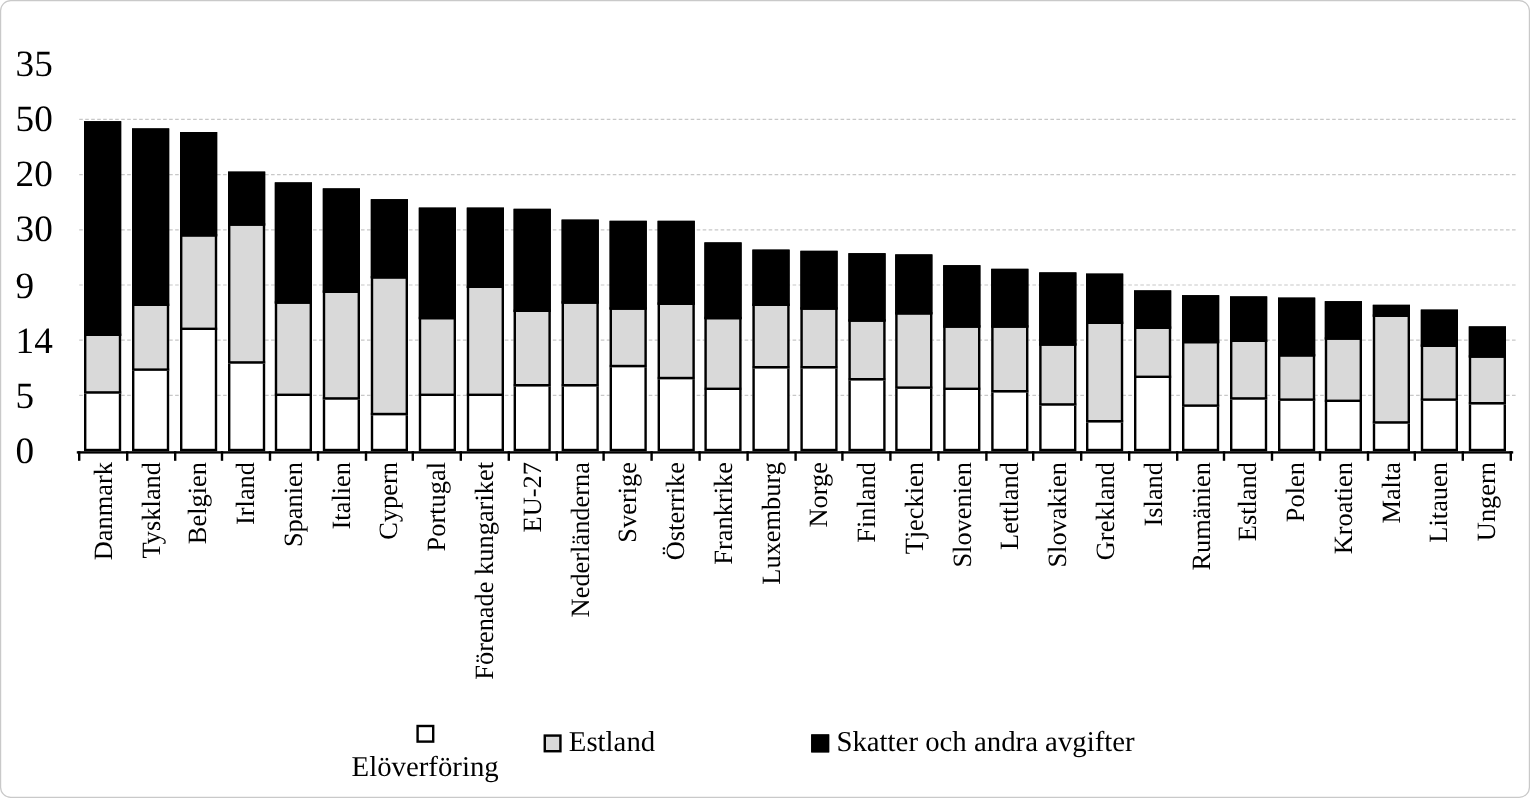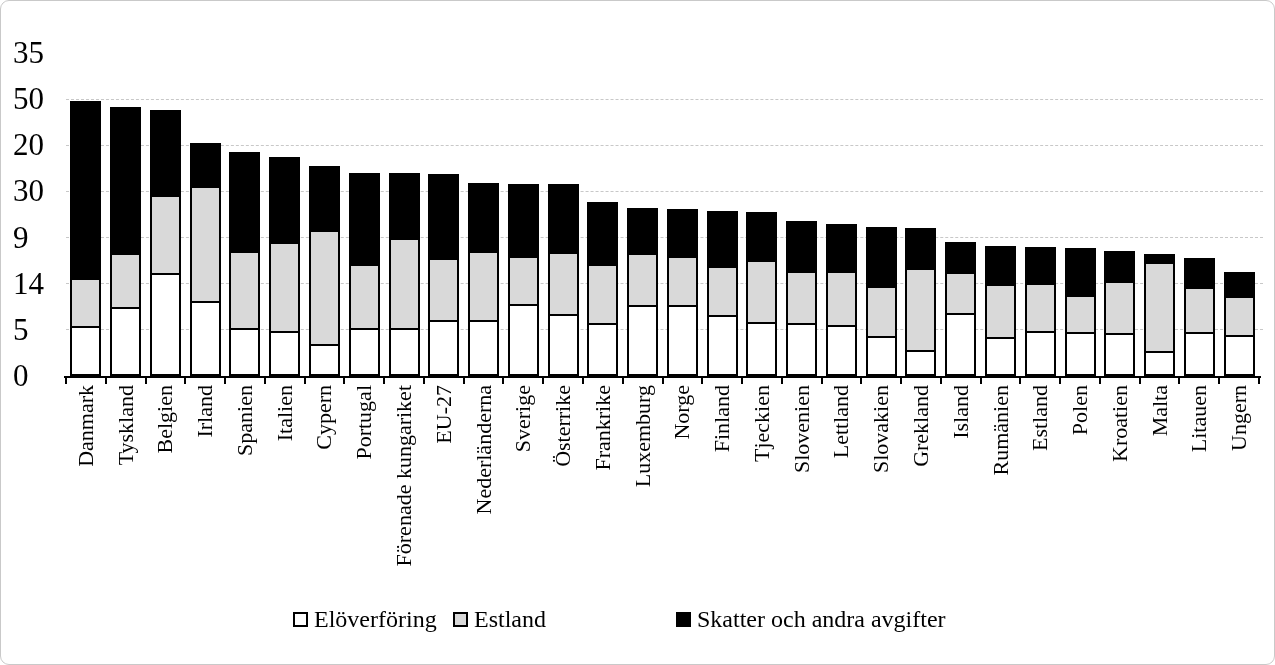--- a/index.html
+++ b/index.html
@@ -243,21 +243,21 @@
     <div class="cat-label" style="left: 647.217px; top: 384px;">Slovakien</div>
     <div class="cat-label" style="left: 686.983px; top: 384px;">Grekland</div>
     <div class="cat-label" style="left: 726.75px; top: 384px;">Island</div>
     <div class="cat-label" style="left: 766.517px; top: 384px;">Rumänien</div>
     <div class="cat-label" style="left: 806.283px; top: 384px;">Estland</div>
     <div class="cat-label" style="left: 846.05px; top: 384px;">Polen</div>
     <div class="cat-label" style="left: 885.817px; top: 384px;">Kroatien</div>
     <div class="cat-label" style="left: 925.583px; top: 384px;">Malta</div>
     <div class="cat-label" style="left: 965.35px; top: 384px;">Litauen</div>
     <div class="cat-label" style="left: 1005.12px; top: 384px;">Ungern</div>
-    <div class="legend-item" style="left: 292px; top: 603px;">
+    <div class="legend-item" style="left: 292px; top: 603px; flex-direction: column;">
       <span class="legend-swatch" style="background: rgb(255, 255, 255);"></span>
       <span class="legend-label">Elöverföring</span>
     </div>
     <div class="legend-item" style="left: 452px; top: 603px;">
       <span class="legend-swatch" style="background: rgb(217, 217, 217);"></span>
       <span class="legend-label">Estland</span>
     </div>
     <div class="legend-item" style="left: 675px; top: 603px;">
       <span class="legend-swatch" style="background: rgb(0, 0, 0);"></span>
       <span class="legend-label">Skatter och andra avgifter</span>

